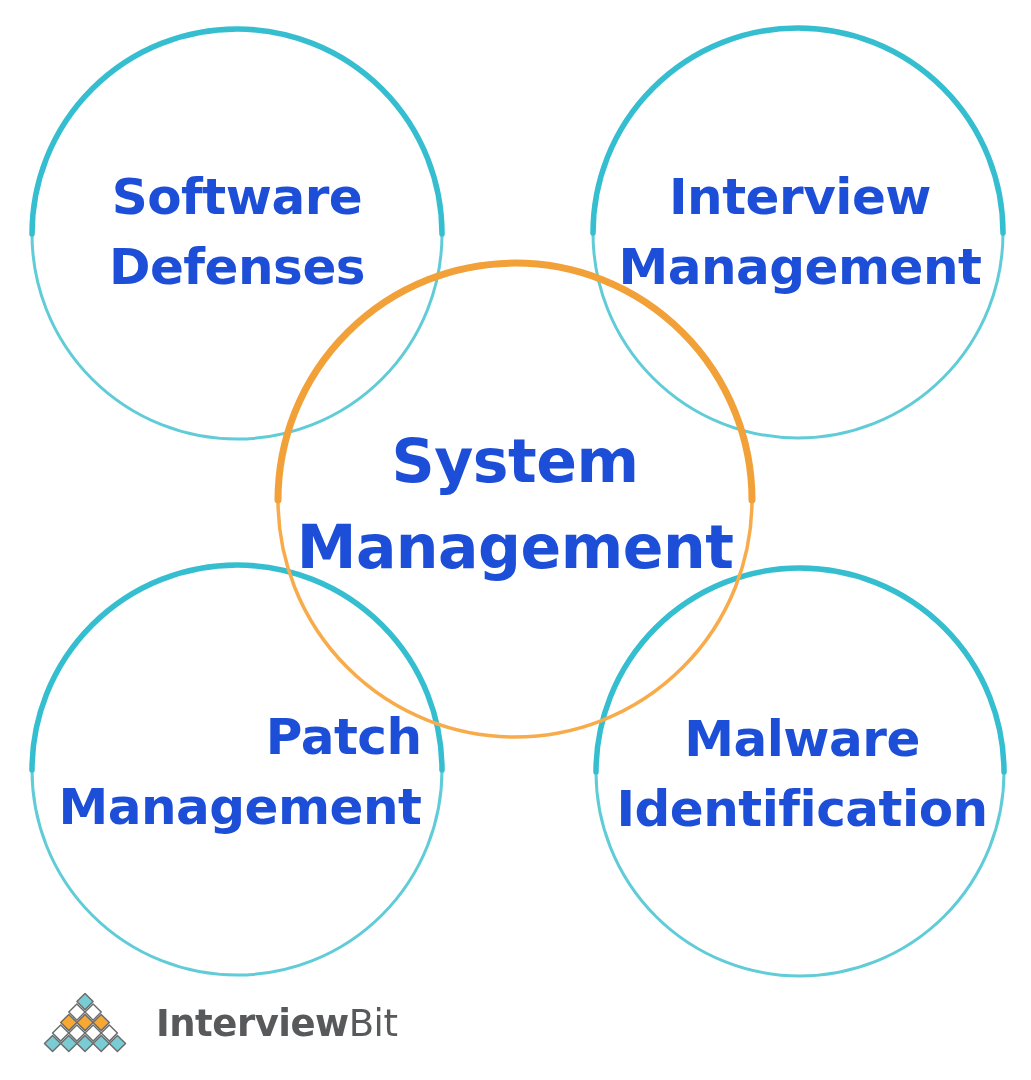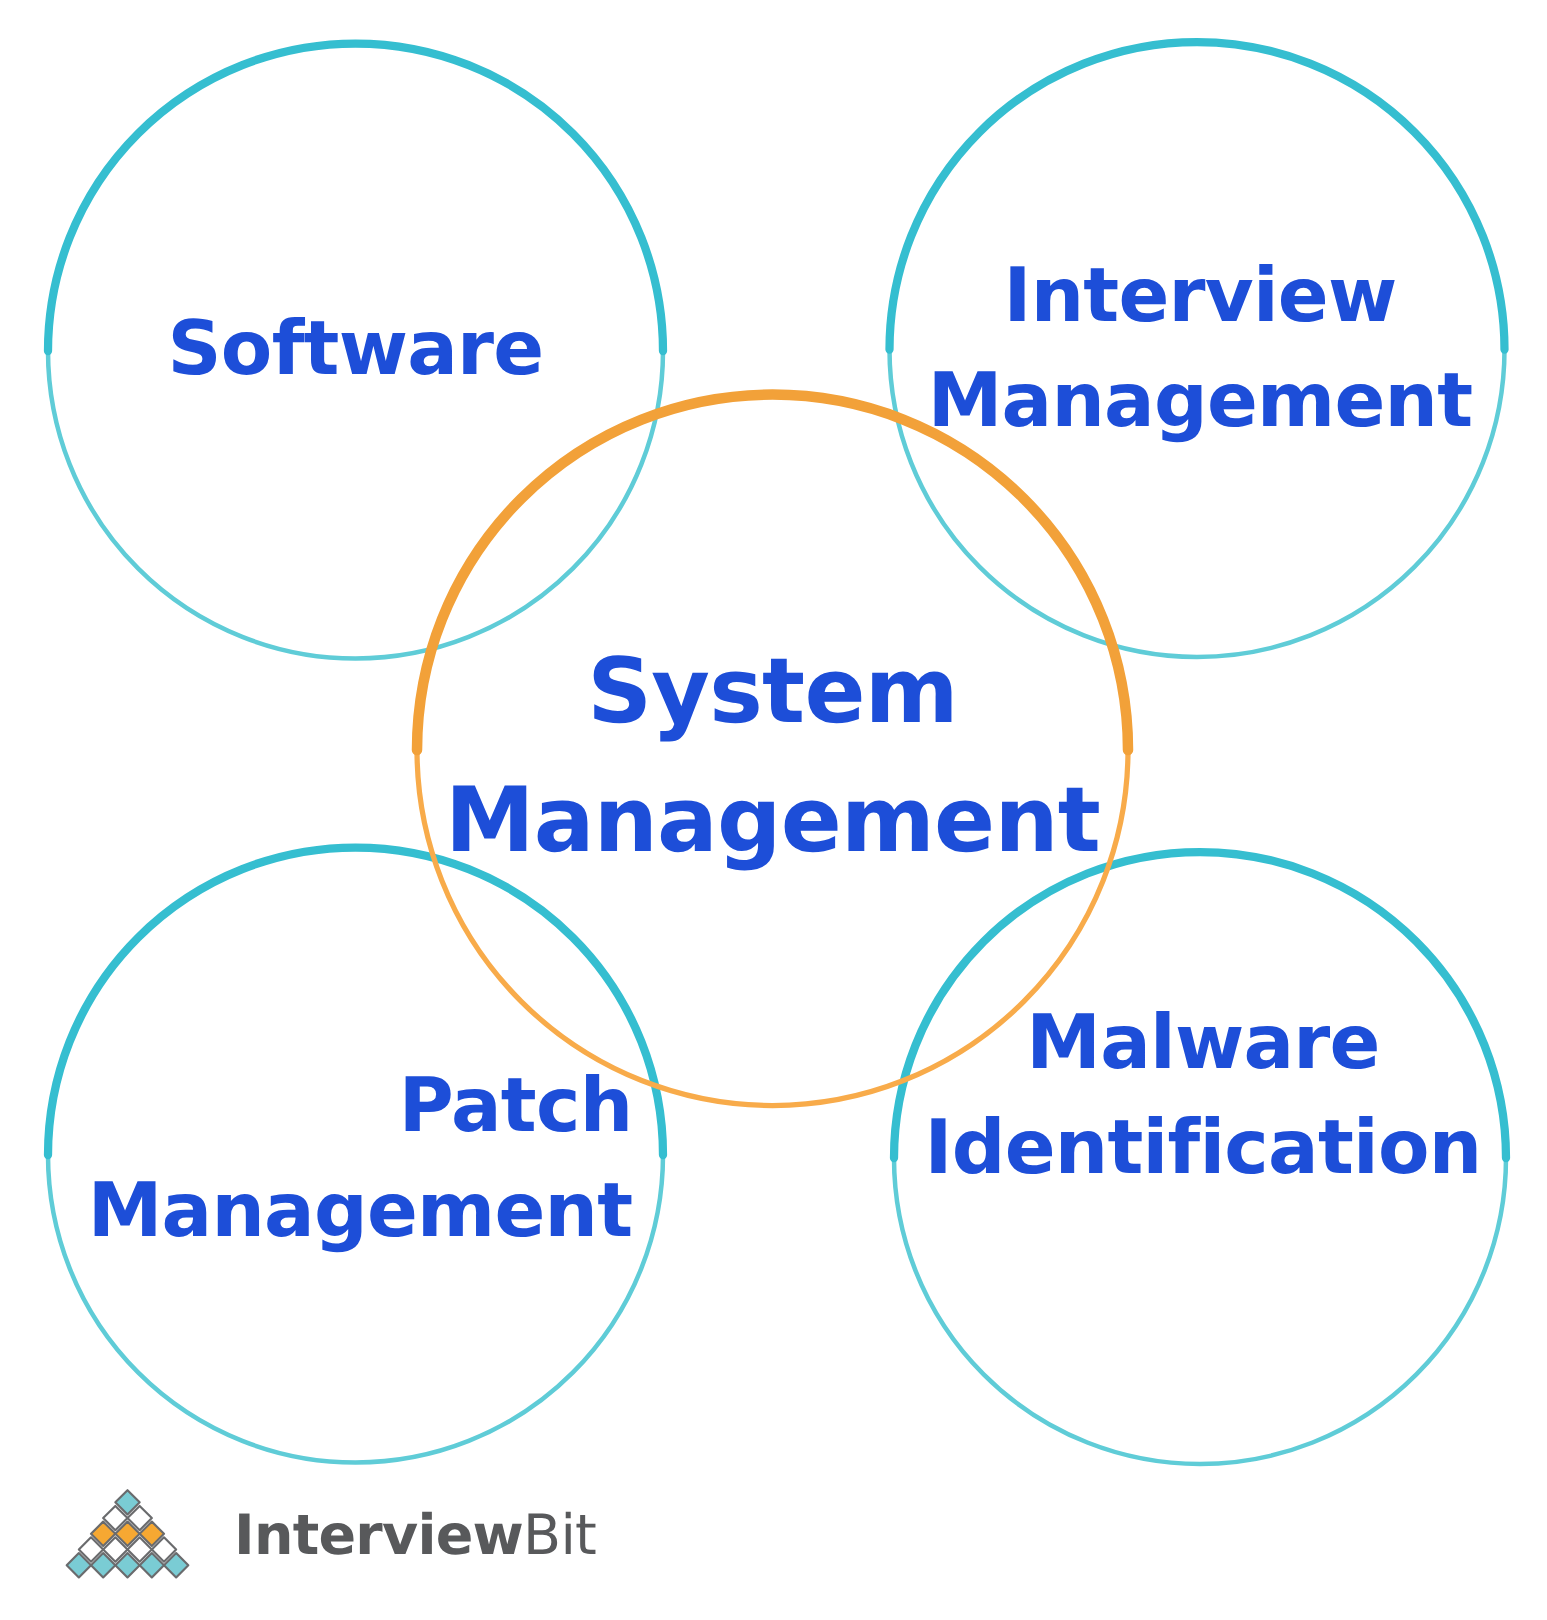--- a/index.html
+++ b/index.html
@@ -87,38 +87,39 @@
     </g>
 
     <g>
       <circle cx="515" cy="500" r="237" fill="none" stroke-width="3.5" stroke="#f8ab4a"></circle>
       <path d="M 278 500 A 237 237 0 0 1 752 500" fill="none" stroke-width="7" stroke-linecap="round" stroke="#f2a139"></path>
     </g>
   </svg>
 
   <div class="node-label" style="left:237px; top:232px;">
     <span>Software</span>
+    <span>Defenses</span>
   </div>
 
   <div class="node-label" style="left:800px; top:232px;">
     <span>Interview</span>
     <span>Management</span>
   </div>
 
   <div class="node-label center-label" style="left:515px; top:488px;">
     <span>System</span>
     <span>Management</span>
   </div>
 
   <div class="node-label" style="left:240px; top:772px;text-align:right;">
     <span>Patch</span>
     <span>Management</span>
   </div>
 
-  <div class="node-label" style="left:802px; top:730px;">
+  <div class="node-label" style="left:802px; top:774px;">
     <span>Malware</span>
     <span>Identification</span>
   </div>
 
   <div class="brand">
     <svg class="brand-pyramid" width="86" height="62" viewBox="0 0 90 65" xmlns="http://www.w3.org/2000/svg">
       <g stroke-width="1.5" stroke-linejoin="round" stroke="#6a6b6d">
 
         <path d="M45 1.5 L53.5 10 L45 18.5 L36.5 10 Z" fill="#7accd4"></path>
 

